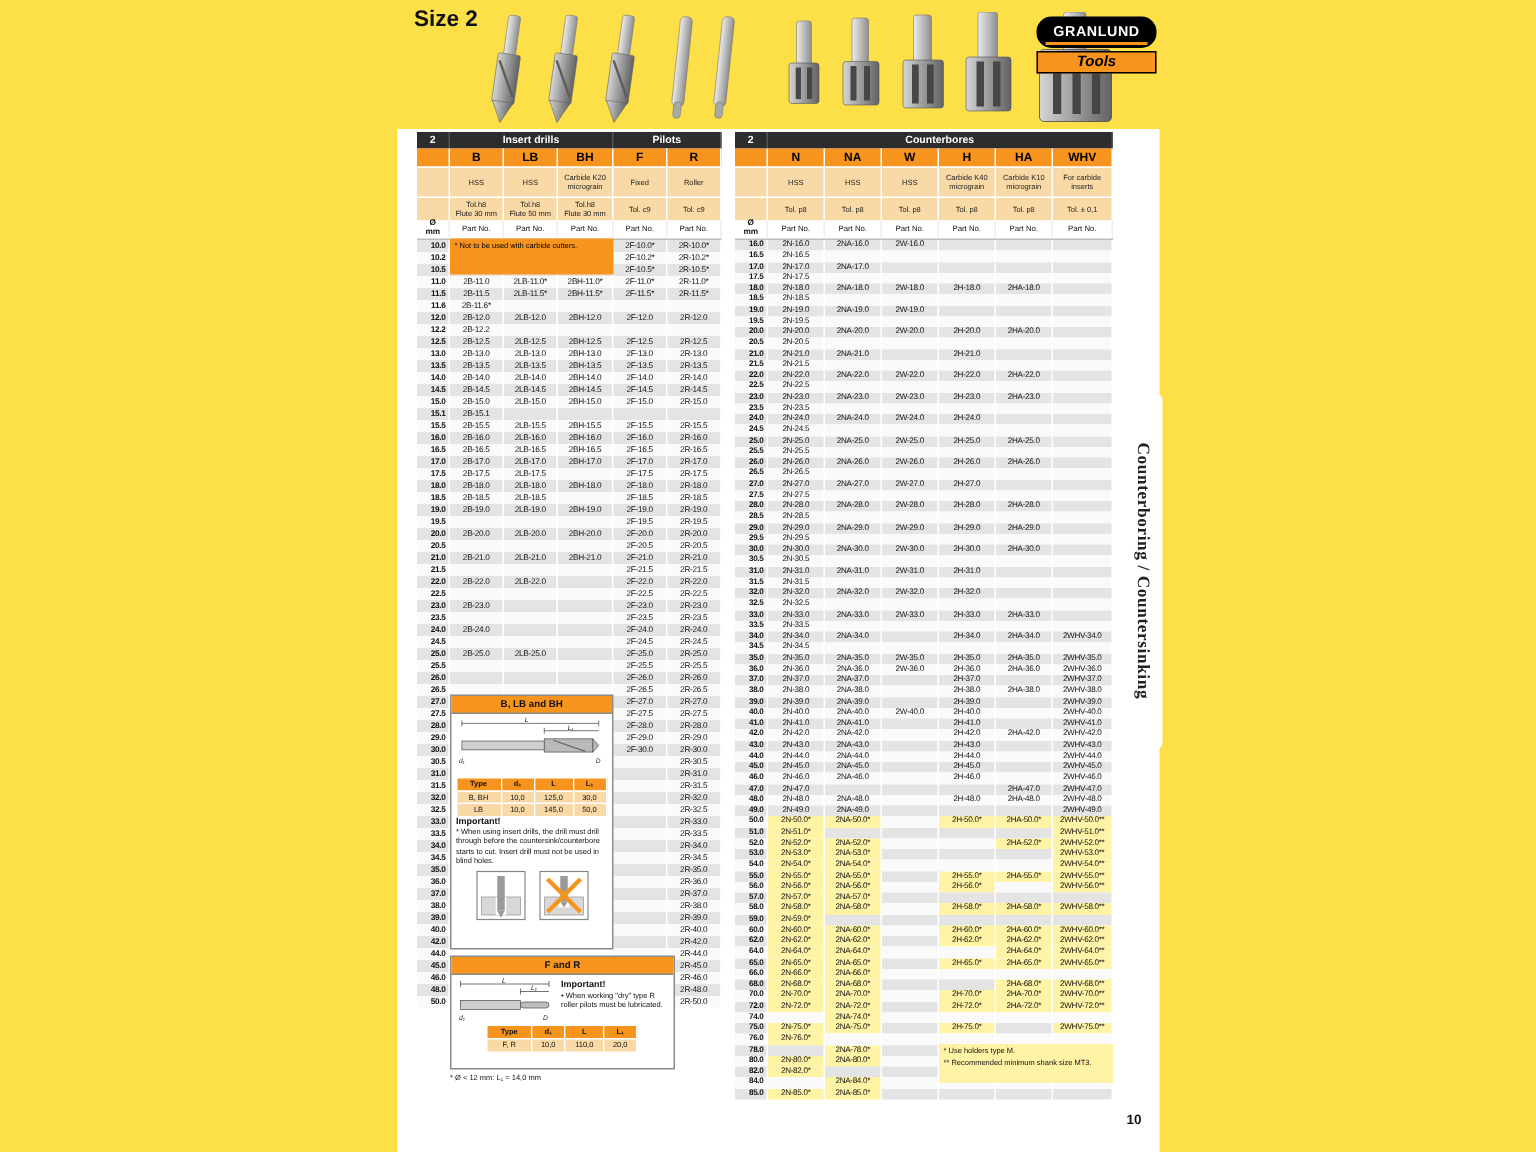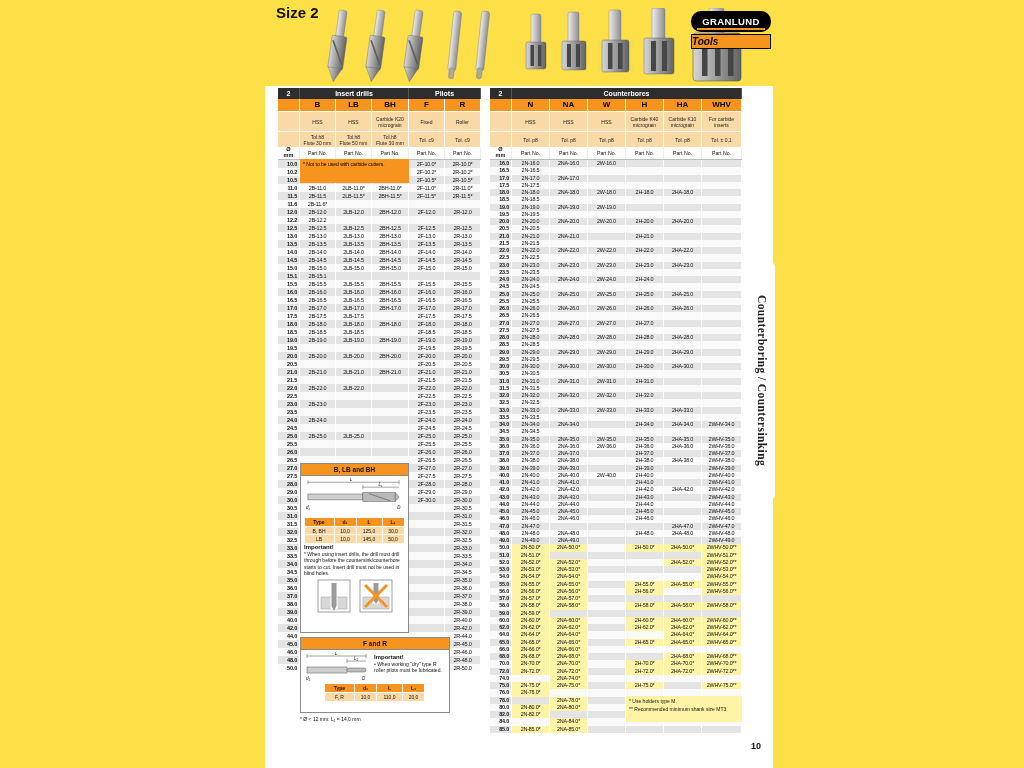--- a/index.html
+++ b/index.html
@@ -7,21 +7,21 @@
         font-family:"Liberation Sans",sans-serif;color:#111;}
   .white-panel{position:absolute;left:265px;top:86px;width:508px;height:682px;background:#ffffff;}
   .title{position:absolute;left:276px;top:4px;margin:0;font-size:15px;font-weight:bold;color:#111;}
   .photos{position:absolute;left:278px;top:8px;}
   
   .logo{position:absolute;left:691px;top:11px;width:80px;}
   .logo-black{position:relative;background:#000;color:#fff;font-weight:bold;
               font-size:9.5px;text-align:center;padding:5px 0 5px;border-radius:10px;letter-spacing:.4px;}
   .logo-swoosh{position:absolute;left:6px;bottom:2px;width:68px;height:2px;background:#F7941D;}
   .logo-tools{margin-top:2px;background:#F7941D;border:1px solid #000;color:#000;font-weight:bold;
-              font-style:italic;font-size:10px;text-align:left;height:13px;line-height:13px;}
+              font-style:italic;font-size:10px;text-align:center;height:13px;line-height:13px;}
   
   .side-tab{position:absolute;left:748px;top:262px;width:27px;height:238px;background:#fff;
             border-radius:5px;display:flex;align-items:center;justify-content:center;}
   .side-tab span{writing-mode:vertical-rl;font-family:"Liberation Serif",serif;font-weight:bold;
                  font-size:11.5px;color:#222;letter-spacing:.4px;white-space:nowrap;}
   .page-num{position:absolute;left:735px;top:741px;width:26px;text-align:right;font-size:9px;font-weight:bold;}
   
   .ltable{position:absolute;left:278px;top:88px;width:203px;}
   .rtable{position:absolute;left:490px;top:88px;width:252px;}
   .lgrid{display:grid;grid-template-columns:22px 36px 36px 37px 36px 36px;}

